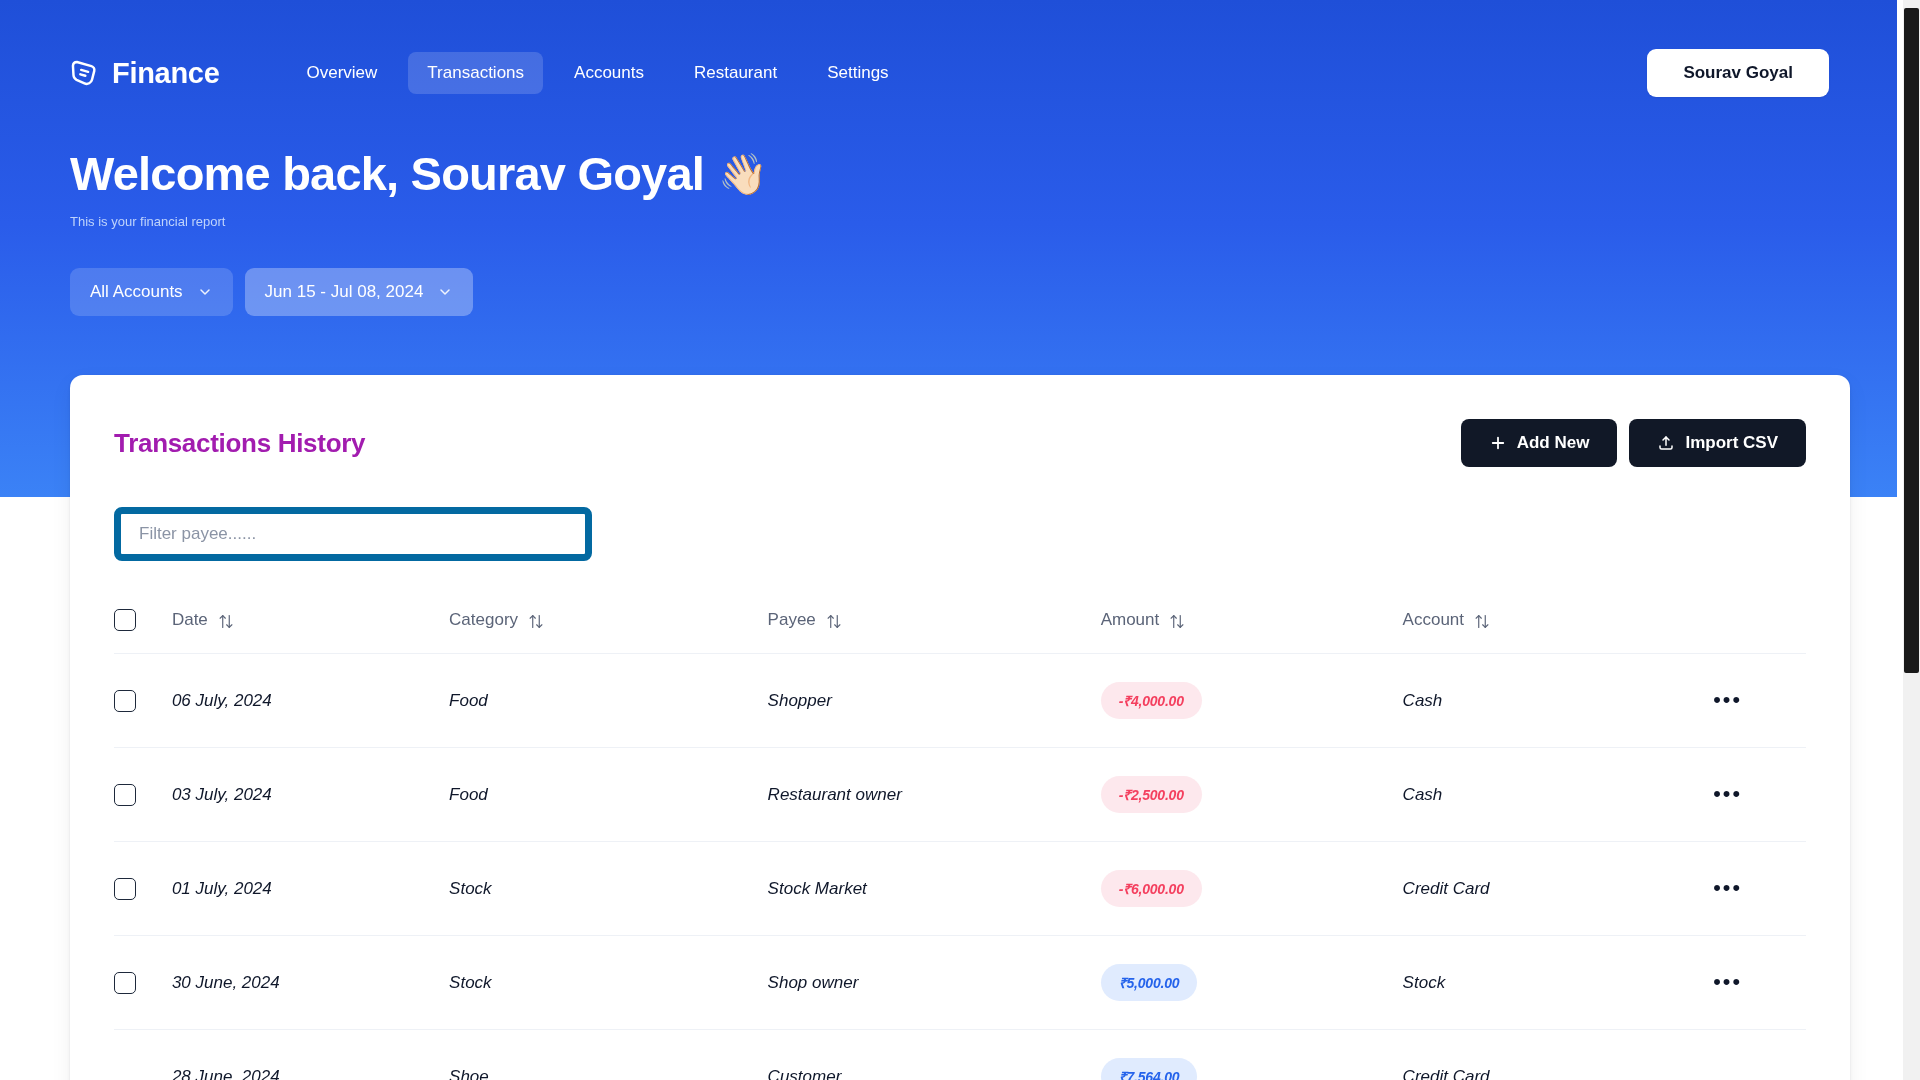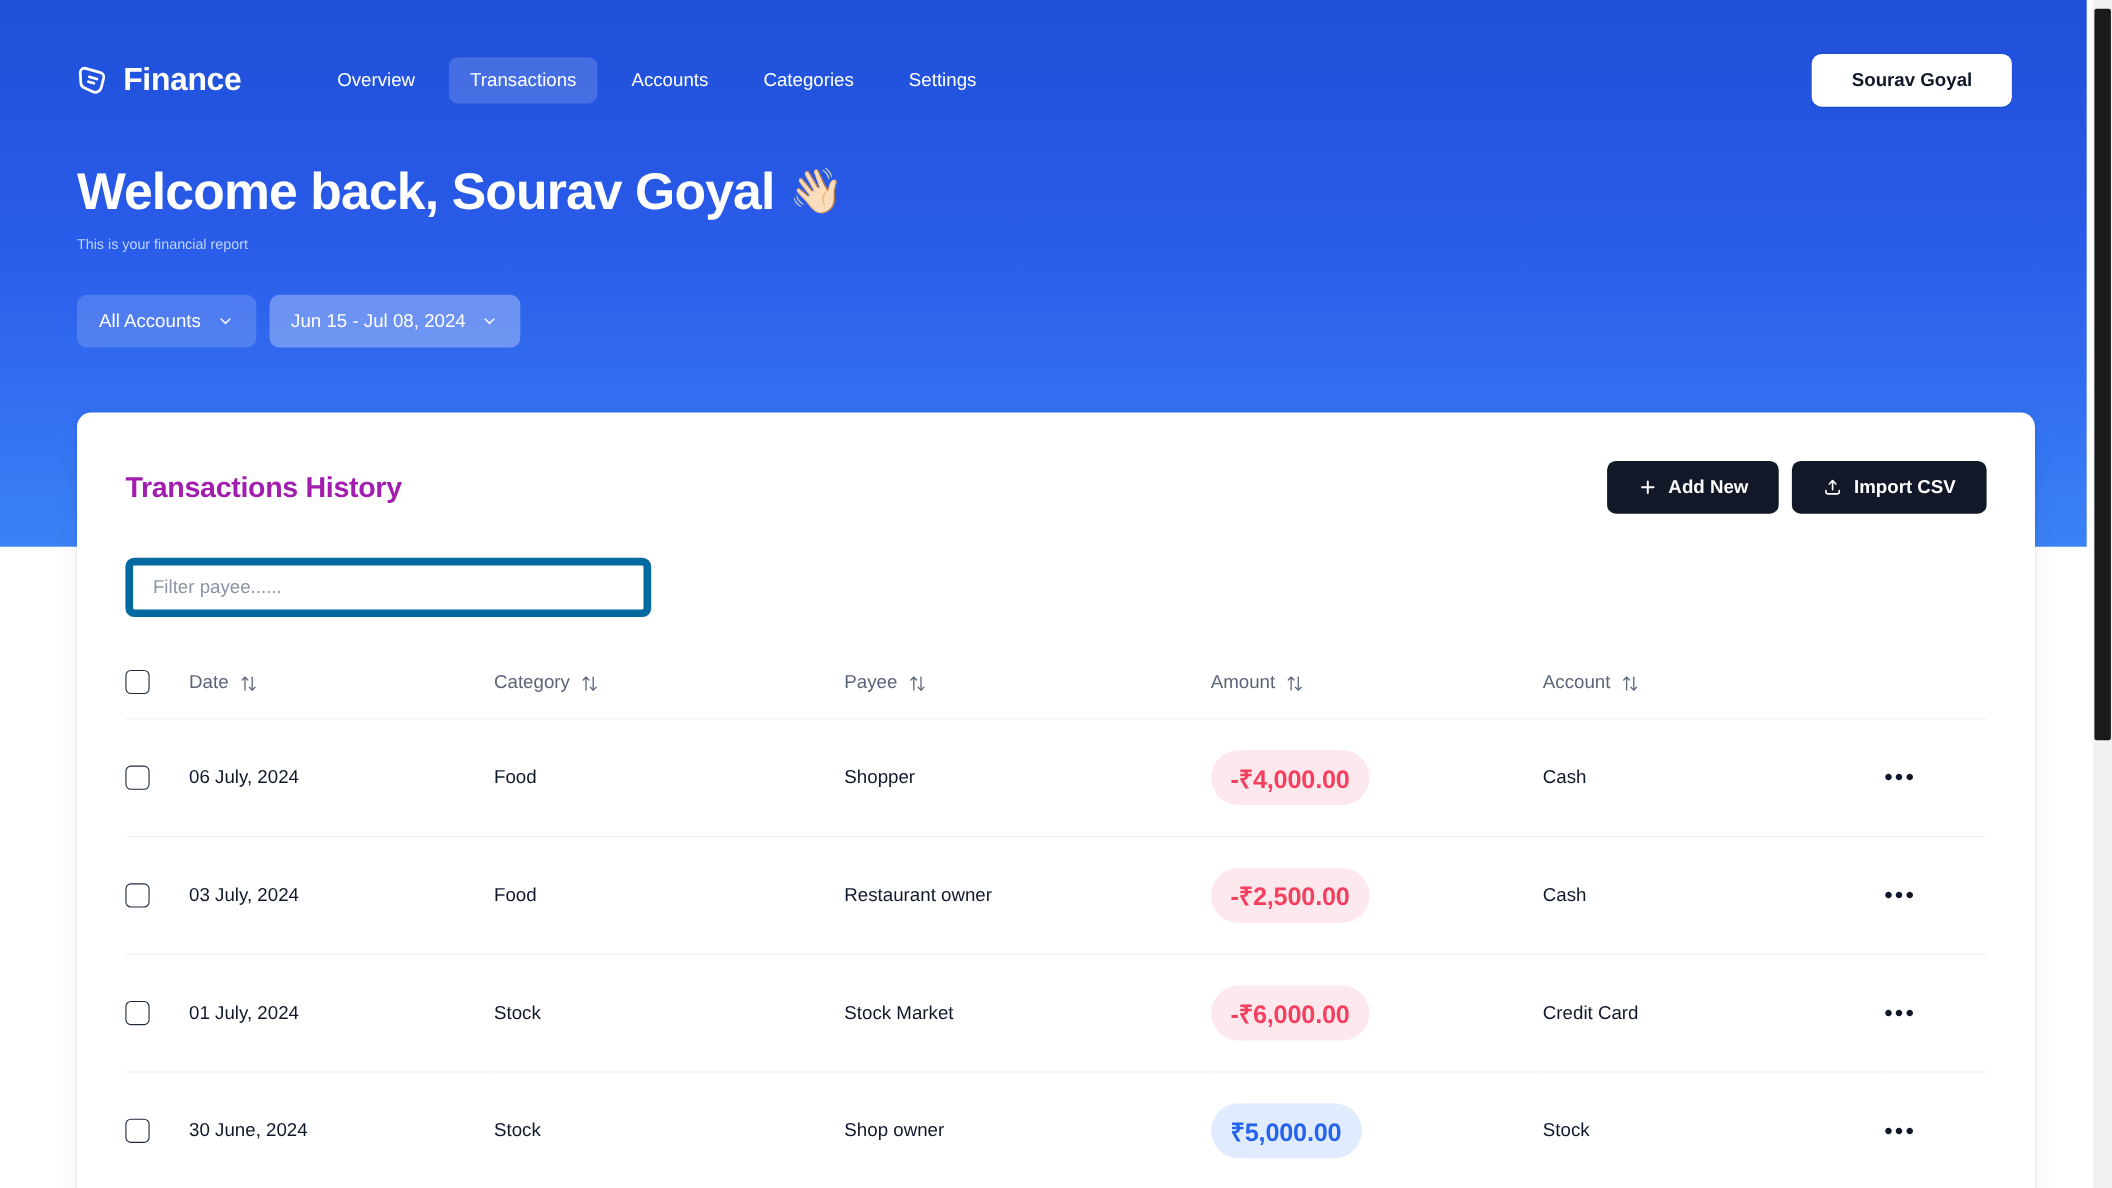--- a/index.html
+++ b/index.html
@@ -115,37 +115,38 @@
     text-align: left; font-size: 17px; font-weight: normal;
     color: #5b6478; padding: 22px 0; border-bottom: 1px solid #eef1f6;
     white-space: nowrap;
   }
   .th-inner { display: inline-flex; align-items: flex-end; gap: 10px; cursor: pointer; }
   .sort-ico { width: 16px; height: 17px; flex: none; }
   tbody td {
     font-size: 17px; color: #0f172a;
     padding: 28px 0; border-bottom: 1px solid #eef1f6;
     white-space: nowrap;
+    font-style: italic;
   }
   tbody tr:last-child td { border-bottom: none; }
 
   .col-check { width: 56px; }
   .col-date { width: 268px; }
   .col-cat  { width: 308px; }
   .col-pay  { width: 322px; }
   .col-amt  { width: 292px; }
   .col-acct { width: 300px; }
   .col-menu { width: 90px; }
 
   .cbox {
     width: 22px; height: 22px; border: 1.5px solid #1e293b;
     border-radius: 5px; background: #ffffff; display: block; cursor: pointer;
   }
   .badge {
-    display: inline-block; font-size: 23px; font-weight: bold;
+    display: inline-block; font-size: 14px; font-weight: bold;
     padding: 9px 18px; border-radius: 999px; letter-spacing: -0.2px;
   }
   .badge.neg { background: #fde8ed; color: #f43f5e; }
   .badge.pos { background: #e0ebfe; color: #2563eb; }
   .dots {
     font-size: 22px; color: #0f172a; letter-spacing: 2px;
     cursor: pointer; user-select: none; line-height: 1;
   }
 
   
@@ -173,21 +174,21 @@
         <line x1="9.6" y1="9.4" x2="14.6" y2="10.8"></line>
         <line x1="9.0" y1="12.6" x2="12.6" y2="13.6"></line>
       </svg>
       <span class="brand-name">Finance</span>
     </div>
 
     <div class="nav-links">
       <button class="nav-link">Overview</button>
       <button class="nav-link active">Transactions</button>
       <button class="nav-link">Accounts</button>
-      <button class="nav-link">Categories</button>
+      <button class="nav-link">Restaurant</button>
       <button class="nav-link">Settings</button>
     </div>
 
     <button class="user-pill">Sourav Goyal</button>
   </div>
 
   <div class="welcome">
     <h1>
       <span>Welcome back, Sourav Goyal</span>
       <span class="wave">👋🏻</span>

